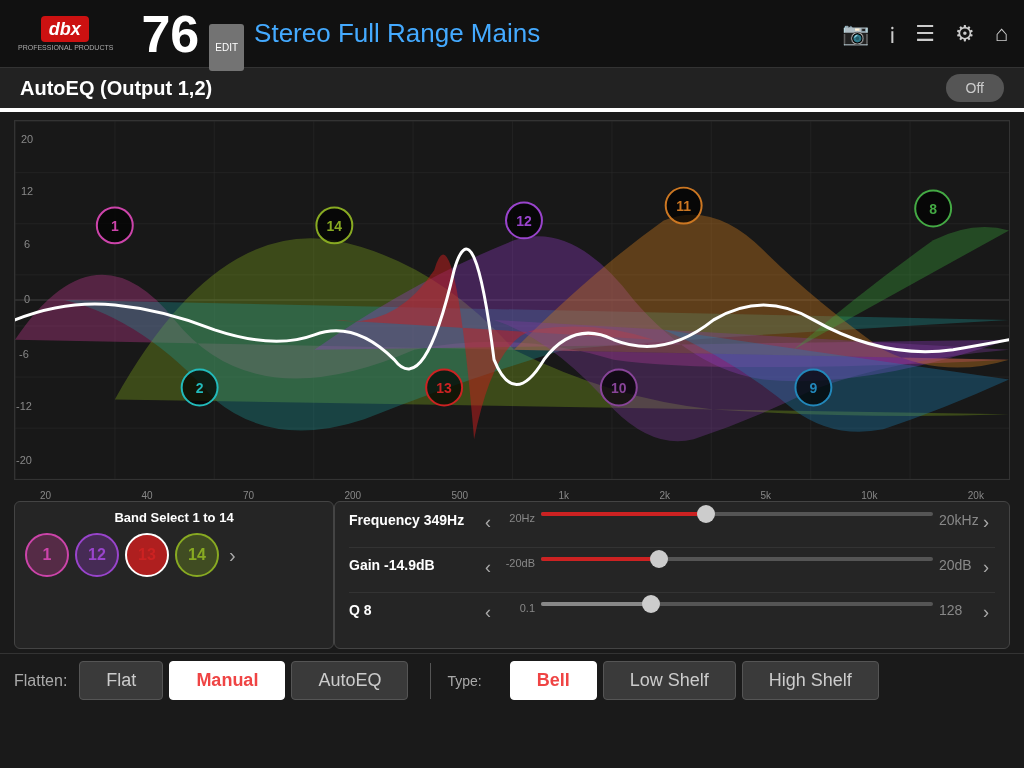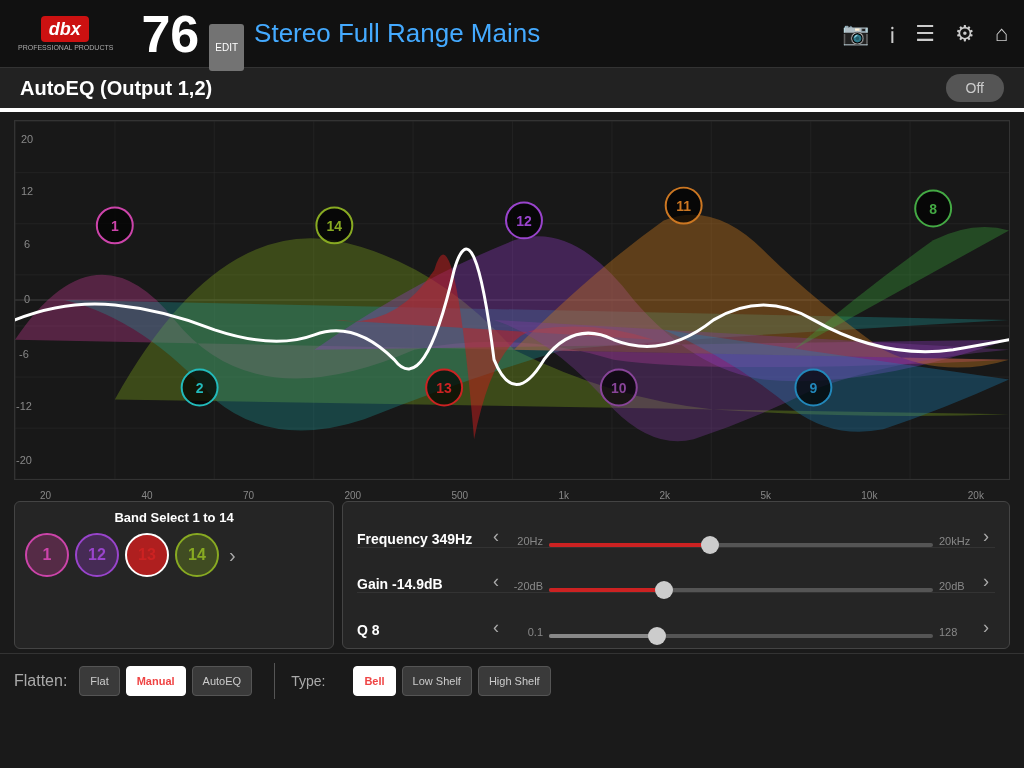--- a/index.html
+++ b/index.html
@@ -111,21 +111,21 @@
       border: 1px solid #333;
     }
     #eq-canvas {
       width: 100%;
       height: 100%;
     }
 
     
     #bottom-panel {
       display: flex;
-      gap: 8px;
+      gap: 0;
       margin: 0 14px;
       height: 148px;
     }
 
     
     #band-select-panel {
       background: #252525;
       border: 1px solid #444;
       border-radius: 6px;
       width: 320px;
@@ -178,21 +178,21 @@
       border: 1px solid #444;
       border-radius: 6px;
       flex: 1;
       padding: 6px 14px;
       display: flex;
       flex-direction: column;
       justify-content: space-around;
     }
     .param-row {
       display: flex;
-      align-items: flex-end;
+      align-items: flex-start;
       height: 36px;
       border-bottom: 1px solid #333;
     }
     .param-row:last-child {
       border-bottom: none;
     }
     .param-name {
       width: 130px;
       font-size: 14px;
       color: #ccc;
@@ -230,21 +230,21 @@
       border-radius: 50%;
       cursor: pointer;
     }
     .param-min {
       font-size: 11px;
       color: #888;
       width: 38px;
       text-align: right;
     }
     .param-max {
-      font-size: 11px;
+      font-size: 14px;
       color: #888;
       width: 38px;
       text-align: left;
     }
 
     
     #footer {
       background: #1a1a1a;
       height: 54px;
       display: flex;
@@ -256,22 +256,22 @@
     }
     #flatten-label {
       color: #aaa;
       font-size: 16px;
       margin-right: 12px;
     }
     .footer-btn {
       background: #3a3a3a;
       color: #ccc;
       border: 1px solid #555;
-      padding: 8px 10px;
-      font-size: 11px;
+      padding: 8px 26px;
+      font-size: 18px;
       cursor: pointer;
       border-radius: 4px;
       margin-right: 6px;
     }
     .footer-btn.active {
       background: #fff;
       color: #ef4444;
       font-weight: bold;
       border-color: #fff;
     }

